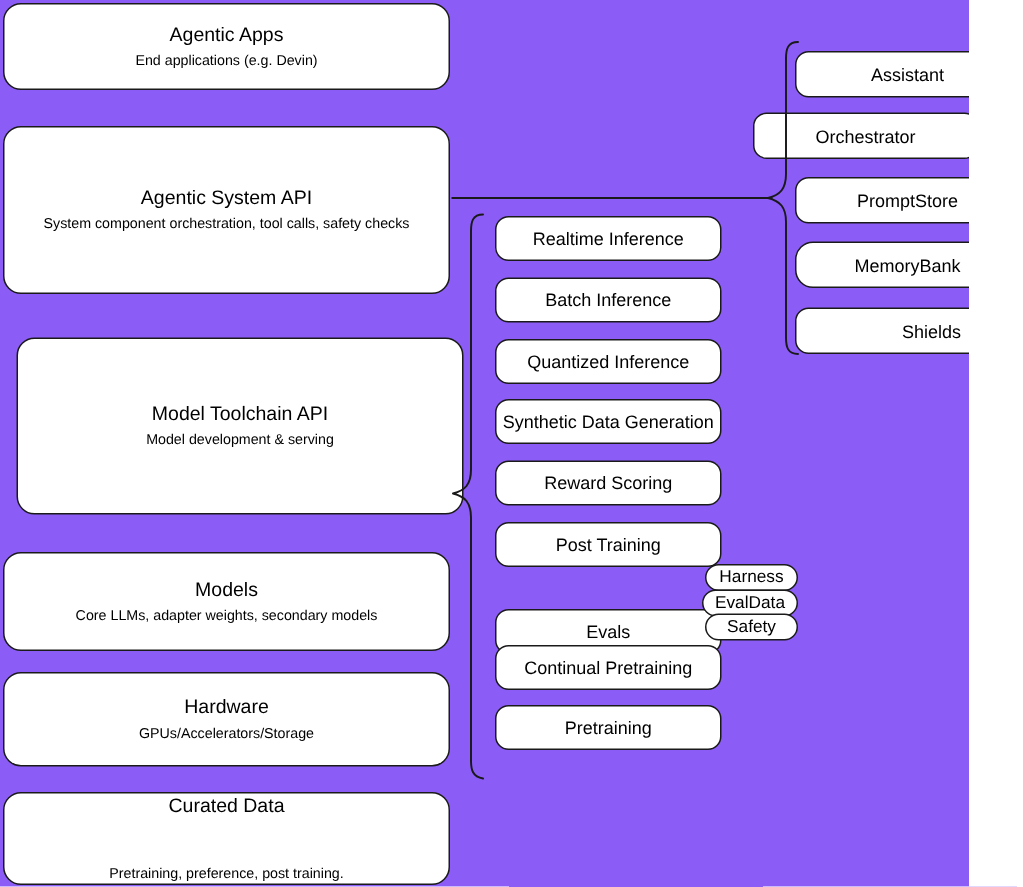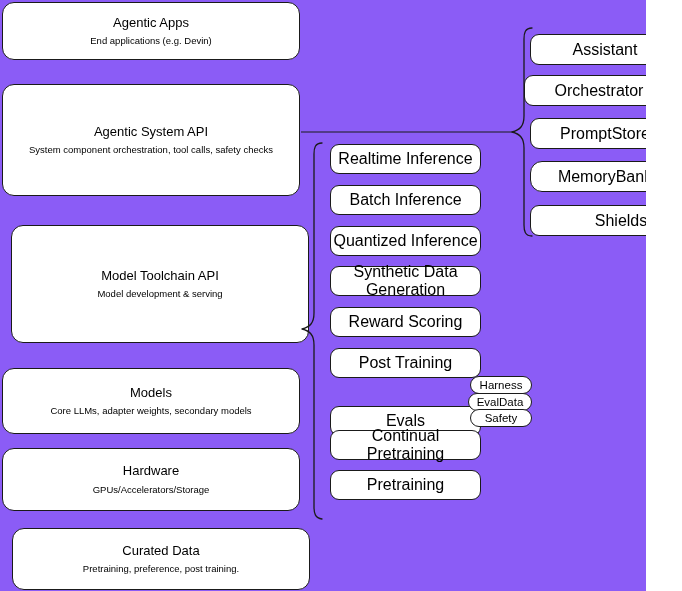--- a/index.html
+++ b/index.html
@@ -44,21 +44,21 @@
   }
   .pill-box {
     position: absolute;
     box-sizing: border-box;
     border: 1px solid #1a1a1a;
     border-radius: 9px;
     background: #ffffff;
     display: flex;
     align-items: center;
     justify-content: center;
-    font-size: 16px;
+    font-size: 12px;
     text-align: center;
   }
   .tag-pill {
     position: absolute;
     box-sizing: border-box;
     border: 1px solid #1a1a1a;
     border-radius: 20px;
     background: #ffffff;
     display: flex;
     align-items: center;
@@ -106,21 +106,21 @@
   <div class="box" style="left:2px; top:368px; width:298px; height:66px;">
     <div class="layer-title">Models</div>
     <div class="layer-sub">Core LLMs, adapter weights, secondary models</div>
   </div>
 
   <div class="box" style="left:2px; top:448px; width:298px; height:63px;">
     <div class="layer-title">Hardware</div>
     <div class="layer-sub">GPUs/Accelerators/Storage</div>
   </div>
 
-  <div class="box" style="left:12px; top:528px; width:298px; height:62px;">
+  <div class="box" style="left:2px; top:528px; width:298px; height:62px;justify-content:space-between;">
     <div class="layer-title">Curated Data</div>
     <div class="layer-sub">Pretraining, preference, post training.</div>
   </div>
 
   <div class="connector" style="left:300px; top:126px; width:216px; height:12px;">
     <svg width="216" height="12" viewBox="0 0 216 12">
       <path d="M 1 6 L 215 6" stroke="#1a1a1a" stroke-width="1.2" fill="none"></path>
     </svg>
   </div>
 
@@ -182,21 +182,21 @@
                C 14 100, 10 104, 2 106
                C 10 108, 14 112, 14 122
                L 14 199
                C 14 205, 15 210, 22 210" stroke="#1a1a1a" stroke-width="1.3" fill="none" stroke-linecap="round" stroke-linejoin="round"></path>
     </svg>
   </div>
 
   <div class="pill-box" style="left:530px; top:34px; width:150px; height:31px;">
     <span>Assistant</span>
   </div>
-  <div class="pill-box" style="left:524px; top:75px; width:150px; height:31px;">
+  <div class="pill-box" style="left:502px; top:75px; width:150px; height:31px;">
     <span>Orchestrator</span>
   </div>
   <div class="pill-box" style="left:530px; top:118px; width:150px; height:31px;">
     <span>PromptStore</span>
   </div>
   <div class="pill-box" style="left:530px; top:161px; width:150px; height:31px;border-radius:12px;">
     <span>MemoryBank</span>
   </div>
   <div class="pill-box" style="left:530px; top:205px; width:150px; height:31px;padding-left:32px;">
     <span>Shields</span>

